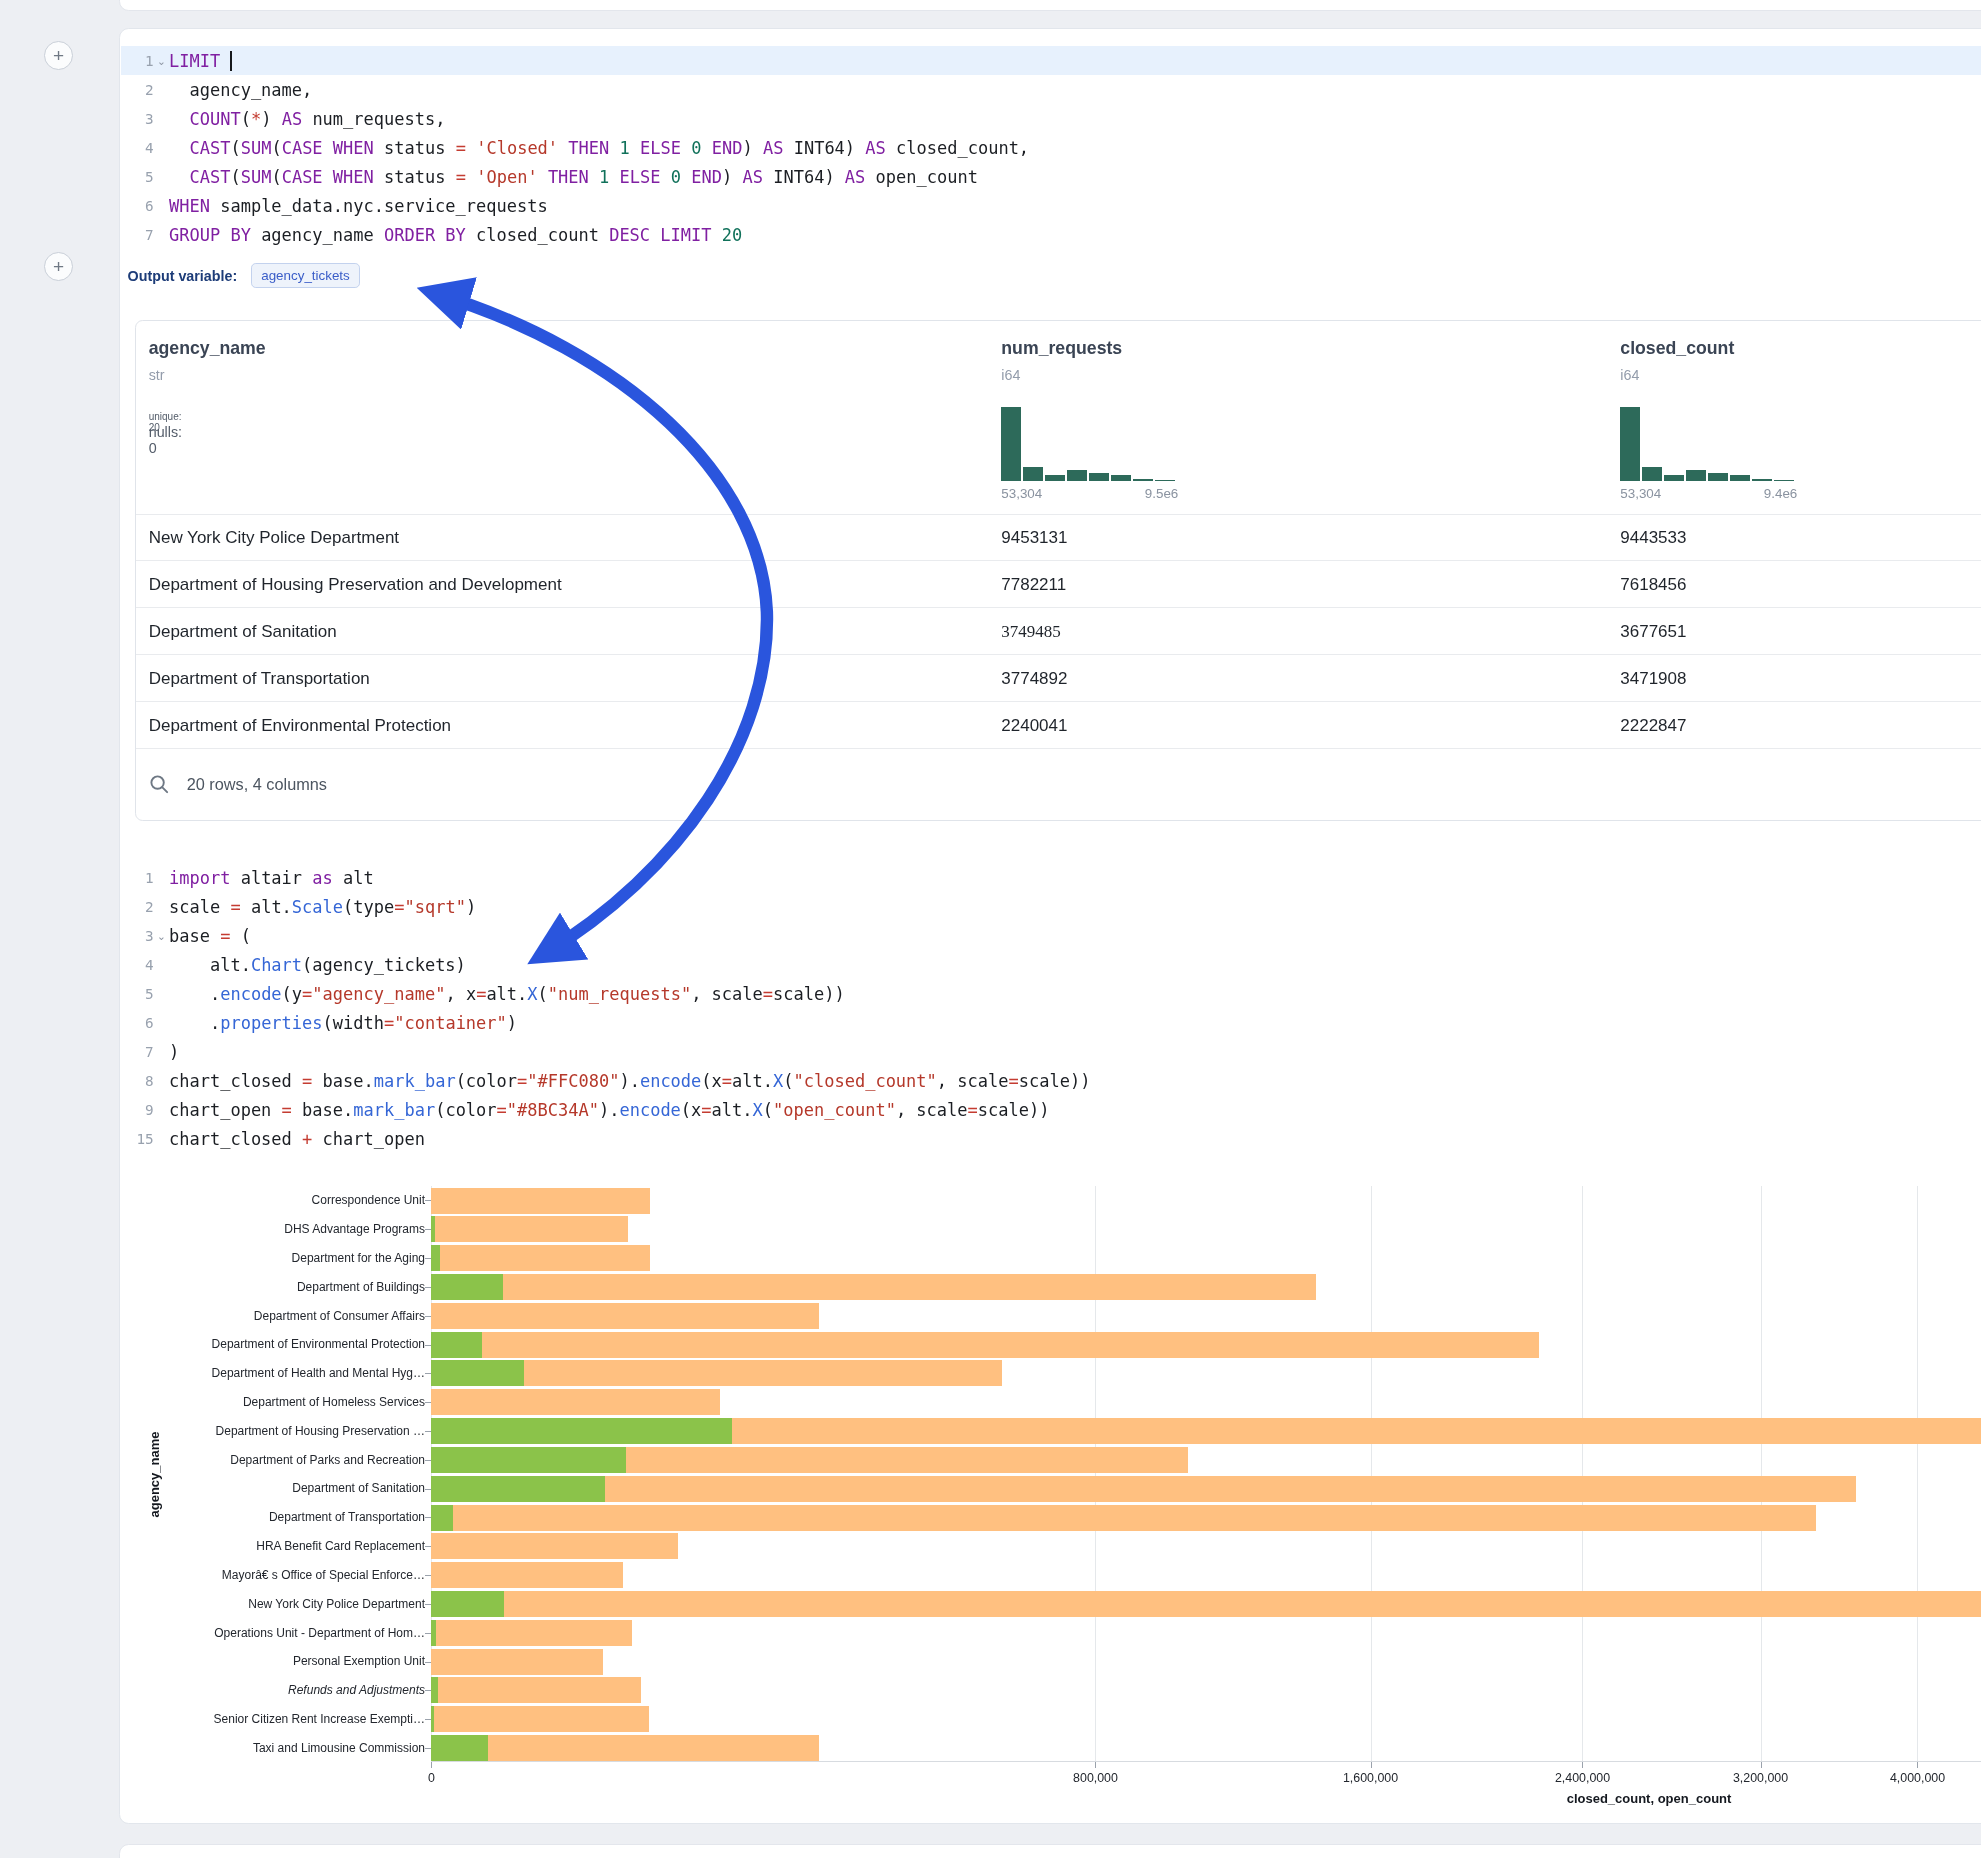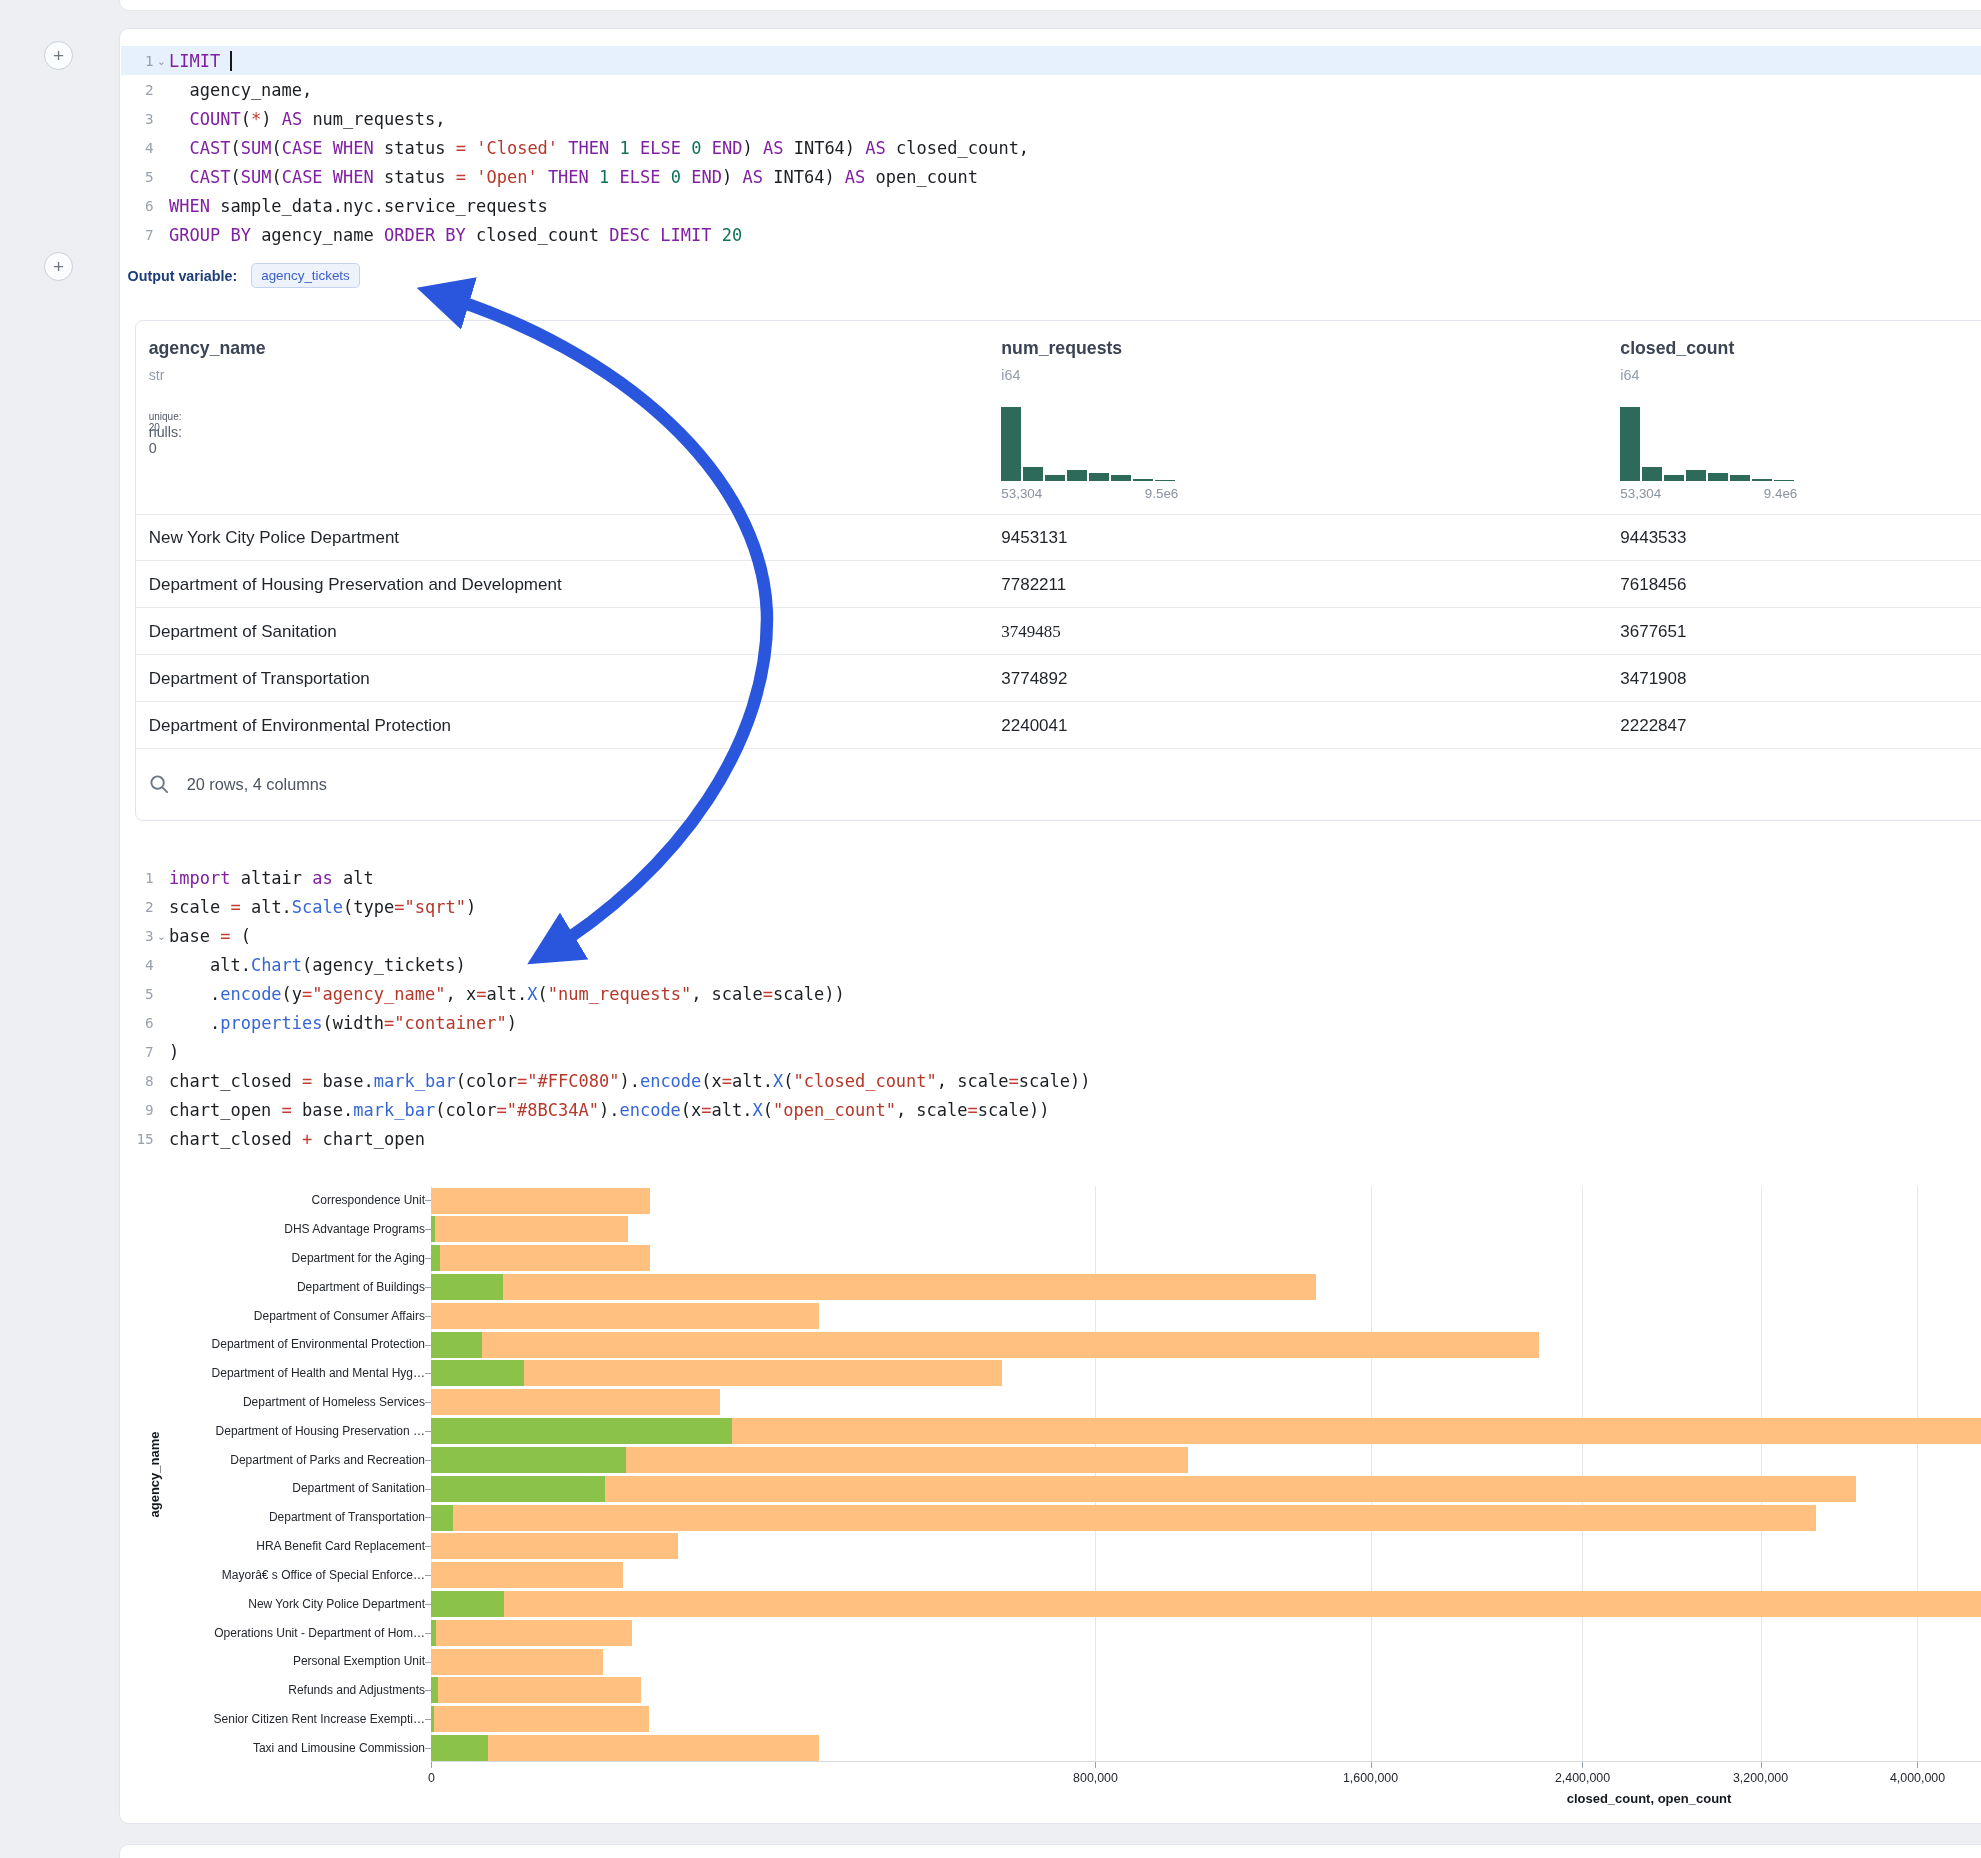--- a/index.html
+++ b/index.html
@@ -324,21 +324,21 @@
         <div class="ylab" style="top: 209px;">Department of Homeless Services</div>
         <div class="ylab" style="top: 238px;">Department of Housing Preservation …</div>
         <div class="ylab" style="top: 267px;">Department of Parks and Recreation</div>
         <div class="ylab" style="top: 295px;">Department of Sanitation</div>
         <div class="ylab" style="top: 324px;">Department of Transportation</div>
         <div class="ylab" style="top: 353px;">HRA Benefit Card Replacement</div>
         <div class="ylab" style="top: 382px;">Mayorâ€ s Office of Special Enforce…</div>
         <div class="ylab" style="top: 411px;">New York City Police Department</div>
         <div class="ylab" style="top: 440px;">Operations Unit - Department of Hom…</div>
         <div class="ylab" style="top: 468px;">Personal Exemption Unit</div>
-        <div class="ylab" style="top: 497px;">Refunds and Adjustments</div>
+        <div class="ylab" style="top: 497px; font-style: italic;">Refunds and Adjustments</div>
         <div class="ylab" style="top: 526px;">Senior Citizen Rent Increase Exempti…</div>
         <div class="ylab" style="top: 555px;">Taxi and Limousine Commission</div>
       </div>
     <div id="yticks">
         <div class="ytick" style="top: 14.4px;"></div>
         <div class="ytick" style="top: 43px;"></div>
         <div class="ytick" style="top: 72px;"></div>
         <div class="ytick" style="top: 101px;"></div>
         <div class="ytick" style="top: 130px;"></div>
         <div class="ytick" style="top: 159px;"></div>

